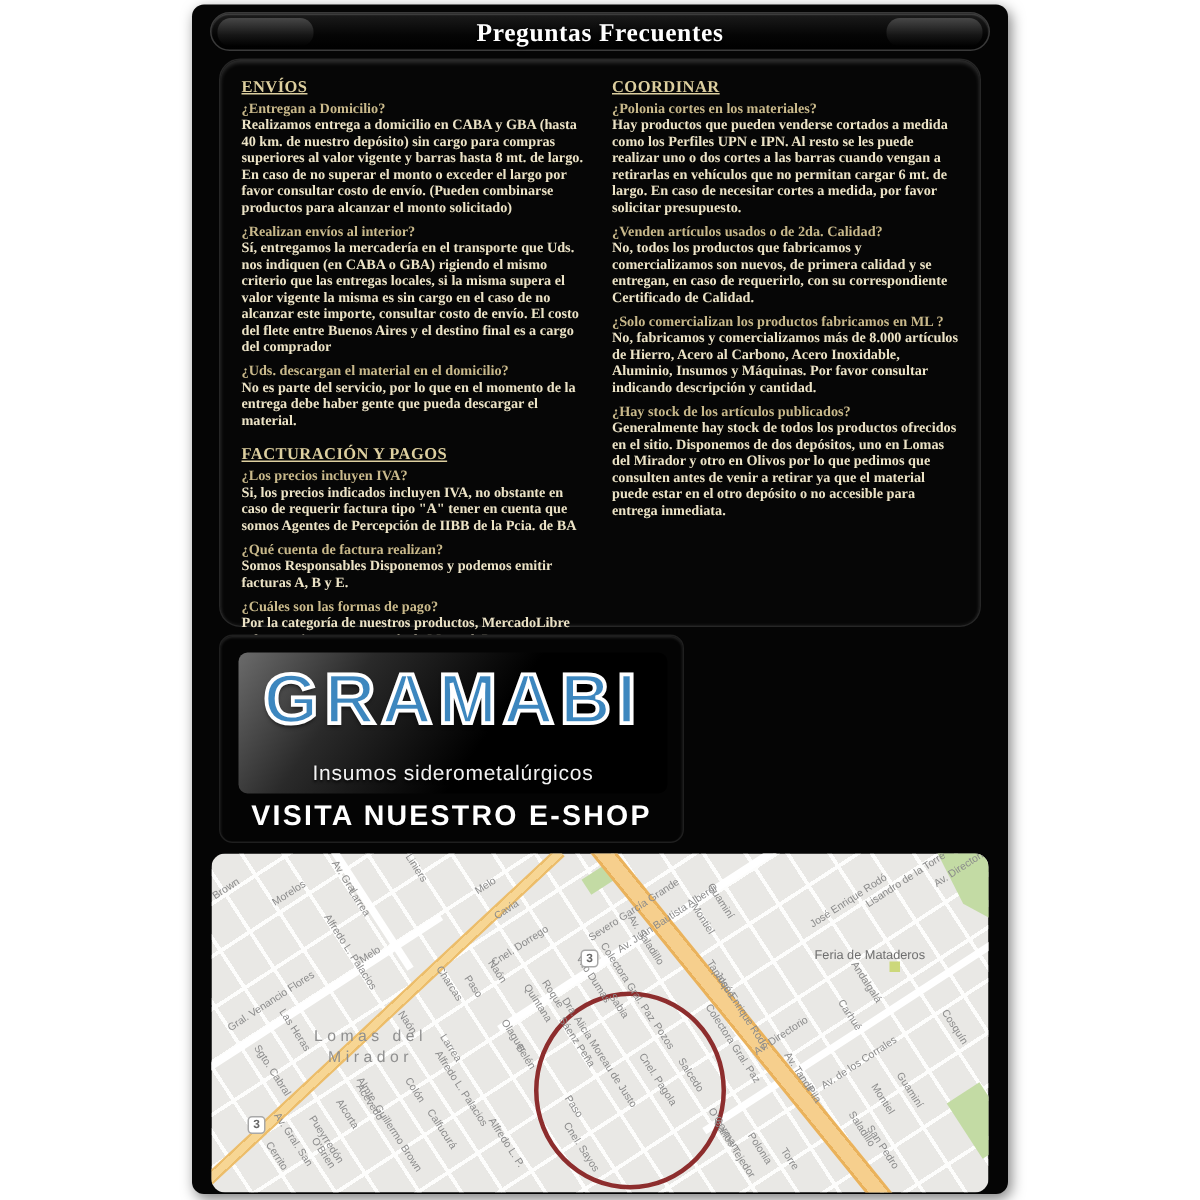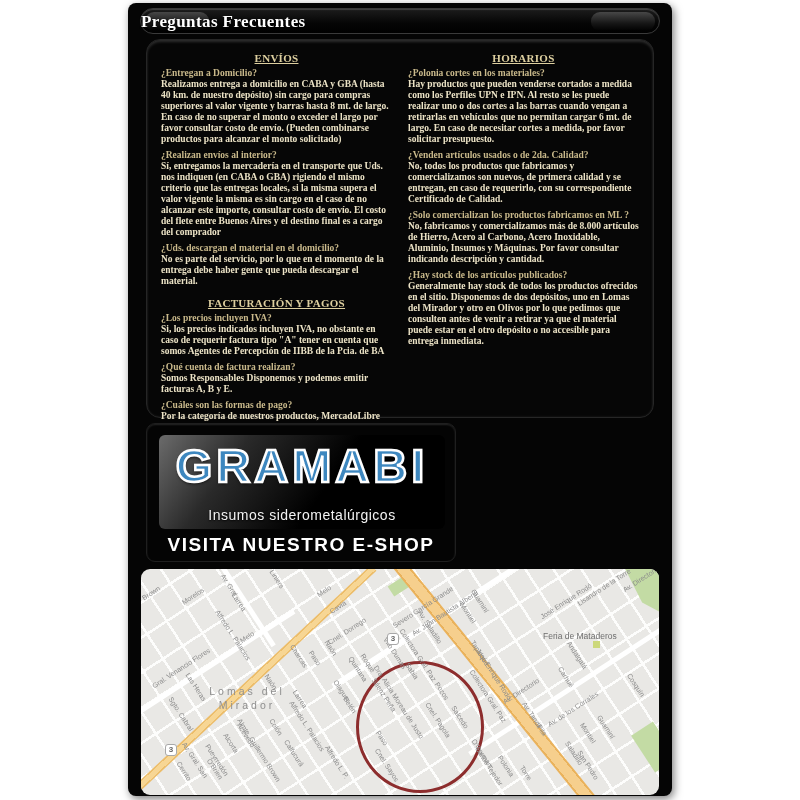--- a/index.html
+++ b/index.html
@@ -8,32 +8,32 @@
   .page-block{position:absolute;left:128px;top:3px;width:544px;height:793px;
     background:#050505;border-radius:8px;box-shadow:2px 3px 9px rgba(0,0,0,.5);}
 
   
   .title-bar{position:absolute;left:12px;top:5px;width:520px;height:26px;border-radius:13px;
     background:linear-gradient(180deg,#1c1c1c,#050505 60%,#000);
     border:1px solid #3a3a3a;box-shadow:inset 0 1px 1px rgba(255,255,255,.18);}
   .title-cap{position:absolute;top:3px;width:64px;height:19px;border-radius:9px;
     background:linear-gradient(180deg,#474747,#161616 60%,#000);}
   .title-cap.left{left:4px;} .title-cap.right{right:4px;}
-  .title-text{position:absolute;left:0;right:0;top:3px;text-align:left;
+  .title-text{position:absolute;left:0;right:0;top:3px;text-align:center;
     font:bold 17px "Liberation Serif",serif;color:#ffffff;letter-spacing:.4px;
     text-shadow:0 1px 2px #000;}
 
   
   .faq-panel{position:absolute;left:18px;top:36px;width:508px;height:379px;border-radius:14px;
     background:#060606;border:1px solid #262626;
     box-shadow:inset 0 2px 3px rgba(255,255,255,.16), inset 0 -1px 2px rgba(255,255,255,.05);
     padding:10px 14px;display:flex;gap:16px;}
   .faq-col{width:240px;}
   .sec-title{font:bold 11px "Liberation Serif",serif;color:#ddcf9f;text-decoration:underline;
-    letter-spacing:.3px;margin:2px 0 4px 0;text-align:center;}
+    letter-spacing:.3px;margin:2px 0 4px 0;}
   .faq-col .sec-title + .q{margin-top:3px;}
   .q{font:bold 9.5px "Liberation Serif",serif;color:#c9b98b;margin-top:5px;line-height:1.15;}
   .a{font:bold 9.5px "Liberation Serif",serif;color:#ece3c6;line-height:1.16;}
   .q + .a{margin-top:0px;}
   .a + .sec-title{margin-top:10px;}
 
   
   .logo-panel{position:absolute;left:18px;top:420px;width:310px;height:139px;border-radius:9px;
     background:#040404;border:1px solid #1f1f1f;
     box-shadow:inset 0 1px 2px rgba(255,255,255,.14);}
@@ -100,21 +100,21 @@
         <div class="a">No es parte del servicio, por lo que en el momento de la entrega debe haber gente que pueda descargar el material.</div>
         <div class="sec-title">FACTURACIÓN Y PAGOS</div>
         <div class="q">¿Los precios incluyen IVA?</div>
         <div class="a">Si, los precios indicados incluyen IVA, no obstante en caso de requerir factura tipo "A" tener en cuenta que somos Agentes de Percepción de IIBB de la Pcia. de BA</div>
         <div class="q">¿Qué cuenta de factura realizan?</div>
         <div class="a">Somos Responsables Disponemos y podemos emitir facturas A, B y E.</div>
         <div class="q">¿Cuáles son las formas de pago?</div>
         <div class="a">Por la categoría de nuestros productos, MercadoLibre solo permite pagos a través de MercadoPago</div>
       </div>
     <div class="faq-col">
-        <div class="sec-title">HORARIOS</div>
+        <div class="sec-title">COORDINAR</div>
         <div class="q">¿Polonia cortes en los materiales?</div>
         <div class="a">Hay productos que pueden venderse cortados a medida como los Perfiles UPN e IPN. Al resto se les puede realizar uno o dos cortes a las barras cuando vengan a retirarlas en vehículos que no permitan cargar 6 mt. de largo. En caso de necesitar cortes a medida, por favor solicitar presupuesto.</div>
         <div class="q">¿Venden artículos usados o de 2da. Calidad?</div>
         <div class="a">No, todos los productos que fabricamos y comercializamos son nuevos, de primera calidad y se entregan, en caso de requerirlo, con su correspondiente Certificado de Calidad.</div>
         <div class="q">¿Solo comercializan los productos fabricamos en ML ?</div>
         <div class="a">No, fabricamos y comercializamos más de 8.000 artículos de Hierro, Acero al Carbono, Acero Inoxidable, Aluminio, Insumos y Máquinas. Por favor consultar indicando descripción y cantidad.</div>
         <div class="q">¿Hay stock de los artículos publicados?</div>
         <div class="a">Generalmente hay stock de todos los productos ofrecidos en el sitio. Disponemos de dos depósitos, uno en Lomas del Mirador y otro en Olivos por lo que pedimos que consulten antes de venir a retirar ya que el material puede estar en el otro depósito o no accesible para entrega inmediata.</div>
       </div>
   </div>

